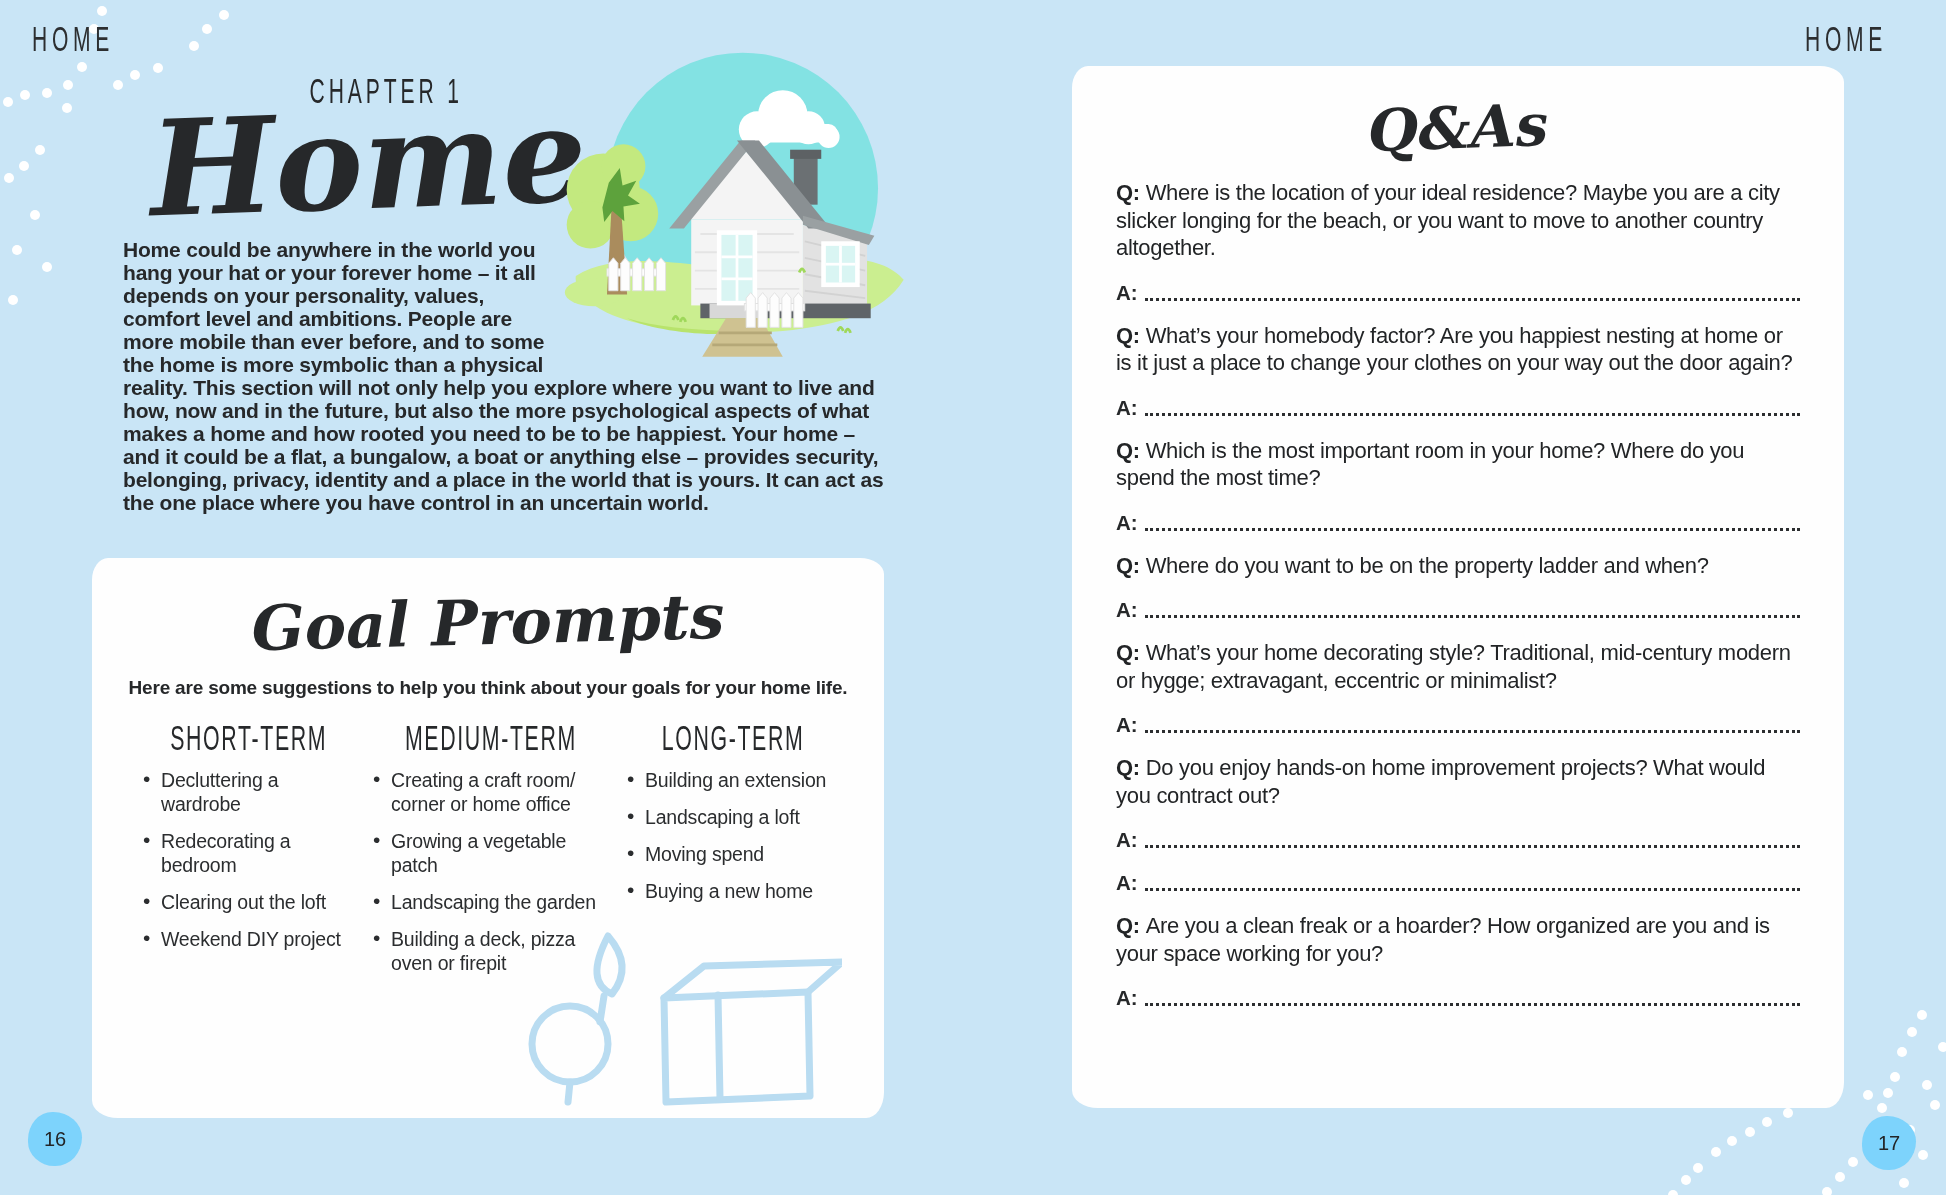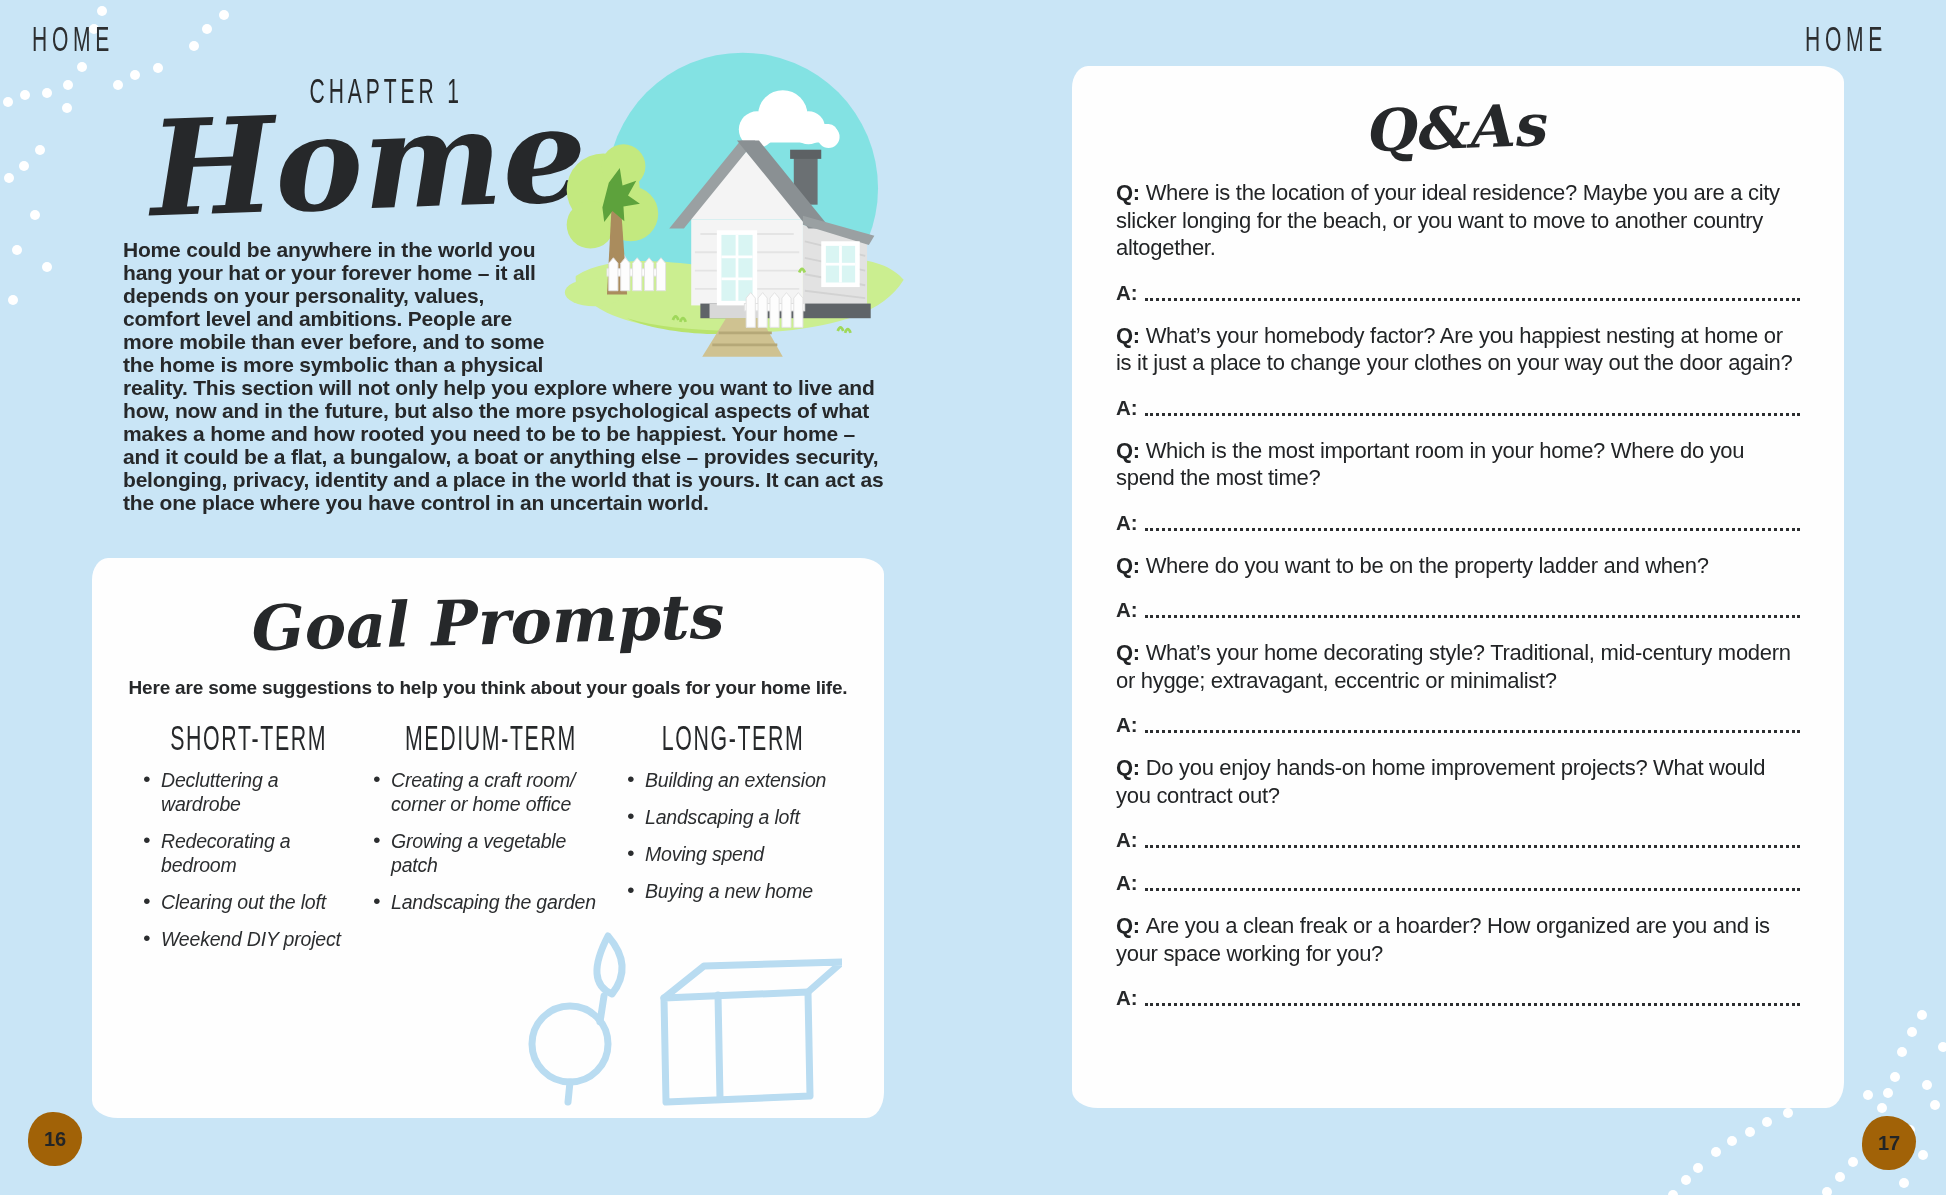--- a/index.html
+++ b/index.html
@@ -55,21 +55,21 @@
   }
   .goal-cols{
     display:flex;justify-content:space-between;
     padding:24px 42px 0 48px;position:relative;z-index:2;
   }
   .goal-column{width:218px;}
   .goal-column.c2{width:242px;}
   .goal-column.c3{width:218px;}
   .col-head{font-size:26px;margin-bottom:14px;text-align:center;}
   .col-head .cond{letter-spacing:2px;font-weight:500;transform:scale(0.82,1.32);}
-  .goal-column ul{list-style:none;margin:0;padding:0;font-style:italic;}
+  .goal-column ul{list-style:none;margin:0;padding:0;}
   .goal-column li{
     position:relative;padding-left:21px;margin-bottom:13px;
     font-size:19.5px;line-height:24px;letter-spacing:-0.2px;font-weight:500;color:#2b2d2f;
   }
   .goal-column li::before{
     content:"•";position:absolute;left:3px;top:-1px;font-size:21px;
   }
   .sketch{right:42px;bottom:12px;width:330px;height:180px;z-index:1;}
 
   .qa-panel{left:1072px;top:66px;width:772px;height:1042px;padding:0;}
@@ -80,24 +80,24 @@
   }
   .q-line b{font-weight:700;}
   .a-row{display:flex;align-items:flex-end;margin-top:19px;font-size:20.5px;}
   .a-row b{font-weight:700;line-height:24px;}
   .a-dots{
     flex:1;margin-left:7px;margin-bottom:4px;
     border-bottom:3px dotted #2c2e30;height:1px;
   }
 
   .page-num{
-    width:54px;height:54px;background:#a16207;
+    width:54px;height:54px;background:#7dd3fc;
     border-radius:46% 54% 50% 50% / 52% 48% 54% 46%;
     display:flex;align-items:center;justify-content:center;
-    font-size:20px;font-weight:700;color:#232527;
+    font-size:20px;font-weight:400;color:#232527;
   }
   .page-num.n16{left:28px;top:1112px;}
   .page-num.n17{left:1862px;top:1116px;}
 
   .dot{
     position:absolute;width:10px;height:10px;border-radius:50%;
     background:#ffffff;
   }
 </style>
 </head>
@@ -270,20 +270,21 @@
           <li>Clearing out the loft</li>
           <li>Weekend DIY project</li>
         </ul>
       </div>
       <div class="goal-column c2">
         <div class="col-head"><span class="cond center">MEDIUM-TERM</span></div>
         <ul>
           <li>Creating a craft room/ corner or home office</li>
           <li>Growing a vegetable patch</li>
           <li>Landscaping the garden</li>
+          <li>Building a deck, pizza oven or firepit</li>
         </ul>
       </div>
       <div class="goal-column c3">
         <div class="col-head"><span class="cond center">LONG-TERM</span></div>
         <ul>
           <li>Building an extension</li>
           <li>Landscaping a loft</li>
           <li>Moving spend</li>
           <li>Buying a new home</li>
         </ul>

